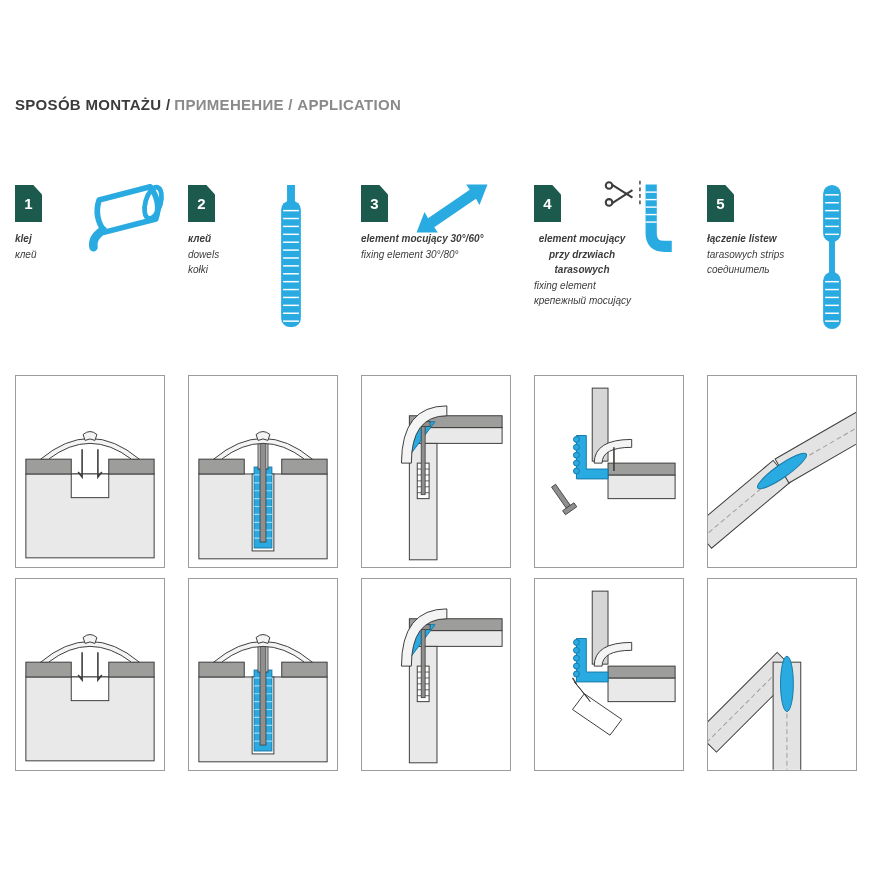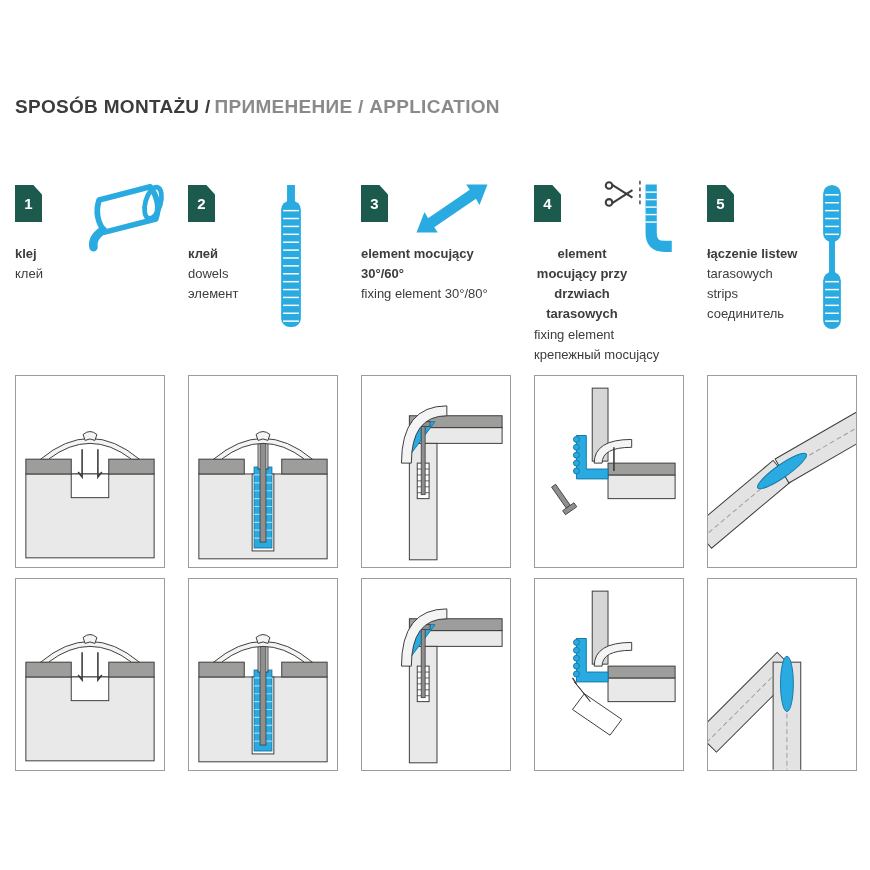--- a/index.html
+++ b/index.html
@@ -1,38 +1,38 @@
 <!DOCTYPE html>
 <html><head>
 <meta charset="utf-8">
 <style>
   * { box-sizing: border-box; margin: 0; padding: 0; }
   html, body { width: 870px; height: 870px; background: #ffffff; }
   body { font-family: "Liberation Sans", sans-serif; color: #3c3c3b; }
   .sheet { position: relative; width: 870px; height: 870px; overflow: hidden; }
 
-  .sheet-header { position: absolute; left: 15px; top: 96px; font-size: 19px; font-weight: bold; letter-spacing: .3px; }
+  .sheet-header { position: absolute; left: 15px; top: 96px; font-size: 15px; font-weight: bold; letter-spacing: .3px; }
   .sheet-header .primary { color: #3c3c3b; }
   .sheet-header .secondary { color: #8a8a8a; margin-left: 4px; }
 
   .columns { position: absolute; left: 15px; top: 185px; display: grid; grid-template-columns: repeat(5, 150px); column-gap: 23px; }
   .col { position: relative; height: 590px; }
 
   .badge { width: 27px; height: 37px; background: #1d5a4e; color: #fff; font-weight: bold; font-size: 15px;
            display: flex; align-items: center; justify-content: center;
            clip-path: polygon(0 0, 68% 0, 100% 26%, 100% 100%, 0 100%); }
 
   .icon { position: absolute; line-height: 0; }
   .icon-glue      { right: -6px; top: -6px; }
   .icon-dowel     { right: 34px; top: -2px; }
   .icon-fix       { right: 18px; top: -4px; }
   .icon-scissors  { right: 10px; top: -6px; }
   .icon-connector { right: 12px; top: -2px; }
 
-  .labels { margin-top: 22px; font-size: 13px; line-height: 1.55; }
+  .labels { margin-top: 9px; font-size: 10px; line-height: 1.55; font-style: italic; }
   .labels .title { font-weight: bold; }
   .col-3 .title { max-width: 132px; }
   .col-4 .title { max-width: 96px; text-align: center; }
   .col-5 .title { white-space: nowrap; }
   .col-5 .sub { max-width: 100px; }
 
   .diagrams { position: absolute; top: 190px; left: 0; width: 150px; }
   .diagram-box { width: 150px; height: 193px; border: 1px solid #9c9c9c; background: #fff; margin-bottom: 10px; }
   .diagram-box svg { width: 100%; height: 100%; display: block; }
 </style>
@@ -222,21 +222,21 @@
               <line x1="5" y1="116" x2="21" y2="116"></line>
             <line x1="5" y1="124" x2="21" y2="124"></line>
               <line x1="5" y1="132" x2="21" y2="132"></line>
             <line x1="5" y1="140" x2="21" y2="140"></line>
           </g>
         </svg>
       </div>
       <div class="labels">
         <div class="title">клей</div>
         <div class="sub">dowels</div>
-        <div class="sub">элемент</div>
+        <div class="sub">kołki</div>
       </div>
       <div class="diagrams">
         <div class="diagram-box">
           <svg viewBox="0 0 150 193">
               <use href="#sym-d2"></use>
             </svg>
         </div>
         <div class="diagram-box">
           <svg viewBox="0 0 150 193">
               <use href="#sym-d2"></use>

